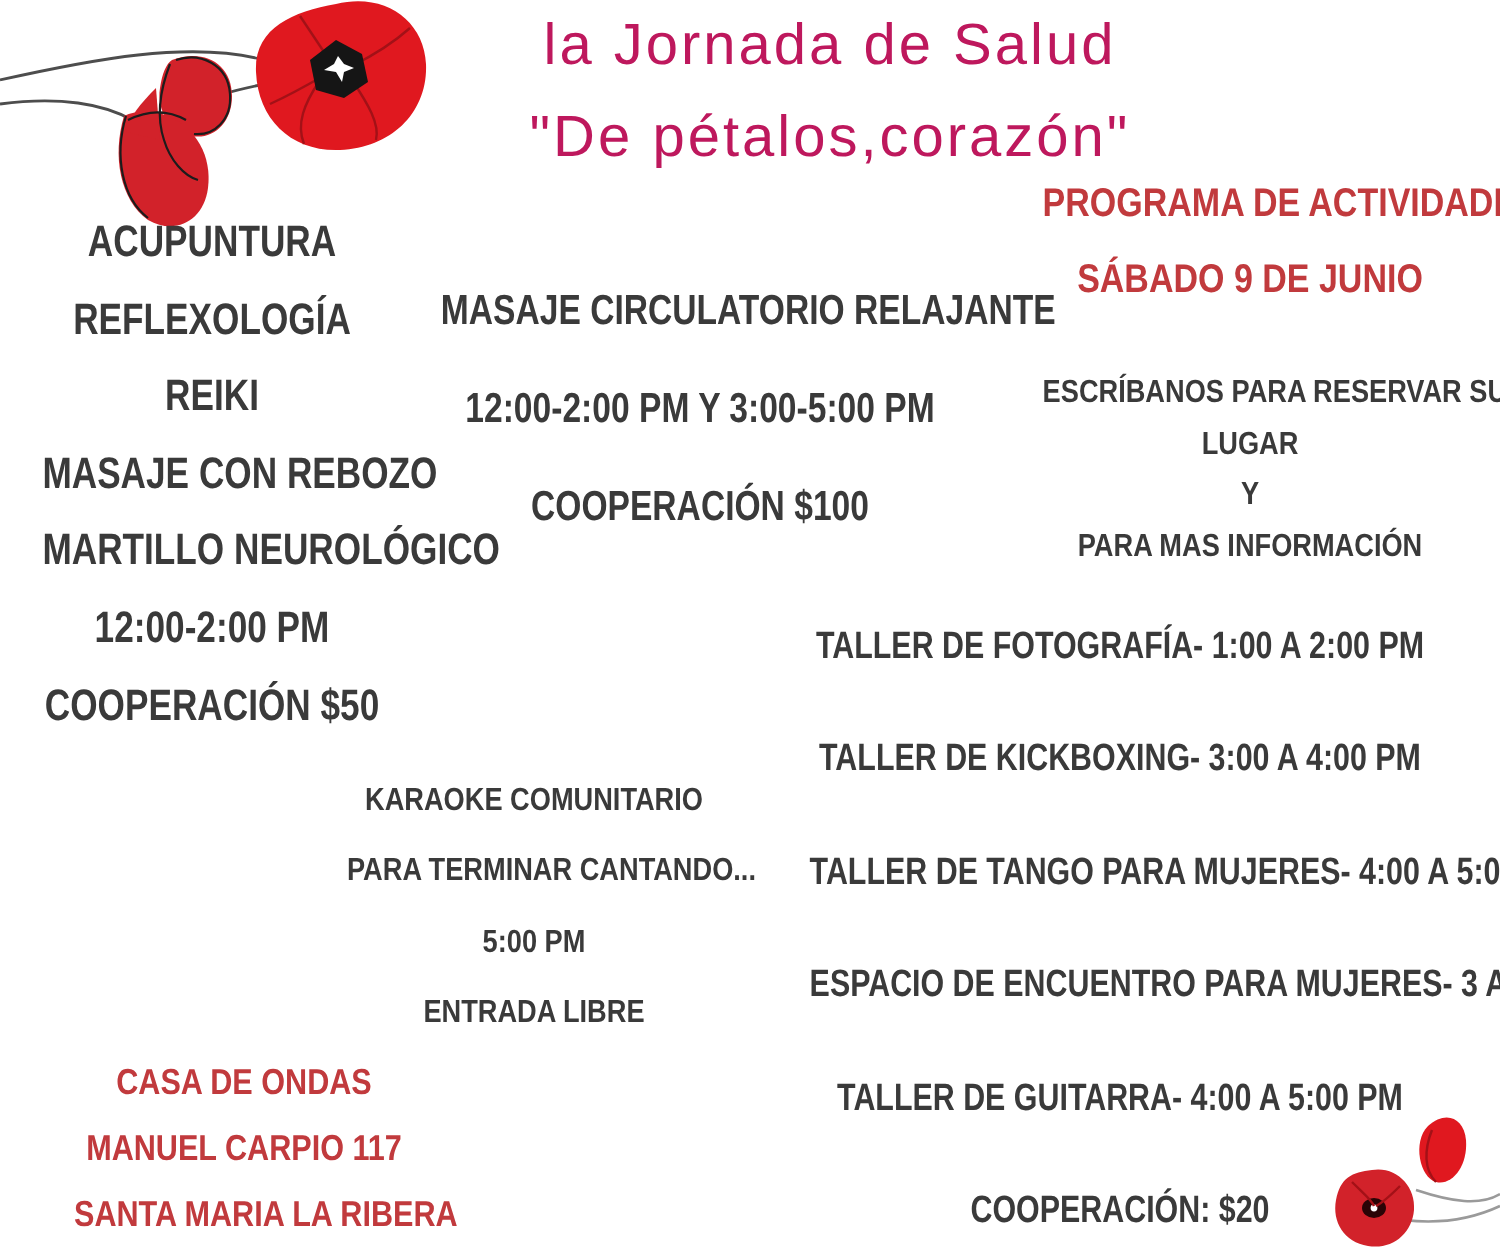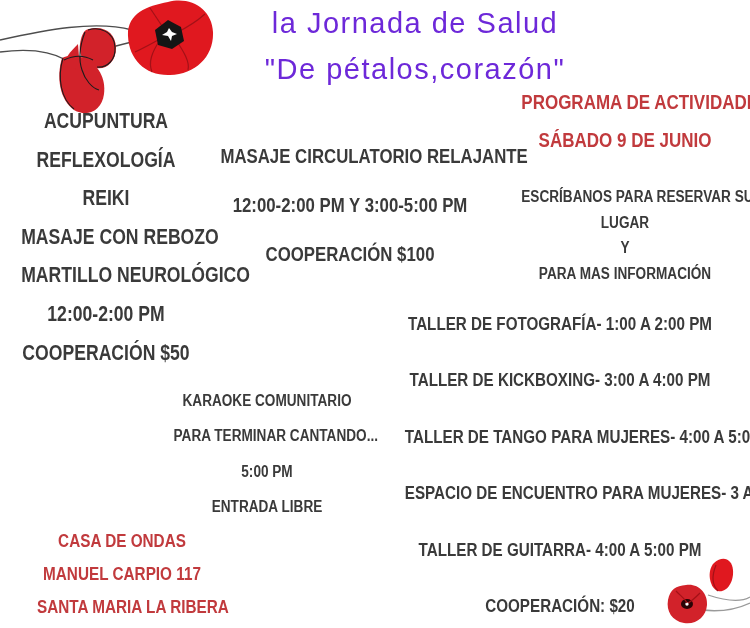--- a/index.html
+++ b/index.html
@@ -12,21 +12,21 @@
     color:var(--text_dark,#3a3a3a);
   }
   .block{position:absolute;text-align:center;white-space:nowrap;}
   .cond80{transform:scaleX(0.80);transform-origin:50% 0;}
   .cond85{transform:scaleX(0.85);transform-origin:50% 0;}
   .dark{color:var(--text_dark,#3a3a3a);}
   .red{color:var(--accent_red,#c13a3d);}
   .bold{font-weight:bold;}
 
   .title-block{left:215px;top:0;width:400px;font-size:29px;line-height:46px;
-    letter-spacing:1.5px;color:#6d28d9;font-weight:500;}
+    letter-spacing:1.5px;color:#be185d;font-weight:500;}
   .program-block{left:503px;top:83px;width:244px;font-size:20px;line-height:38px;}
   .therapies-block{left:0;top:102px;width:212px;font-size:22px;line-height:38.6px;}
   .massage-block{left:188px;top:131px;width:324px;font-size:21px;line-height:49px;}
   .contact-block{left:503px;top:184px;width:244px;font-size:16px;line-height:25.5px;}
   .workshops-block{left:366px;top:296px;width:388px;font-size:19px;line-height:56.4px;}
   .karaoke-block{left:157px;top:383px;width:220px;font-size:16px;line-height:35.3px;}
   .venue-block{left:22px;top:525px;width:200px;font-size:18px;line-height:33px;}
 
   svg{position:absolute;display:block;}
   .svg-tl{left:0;top:0;}

